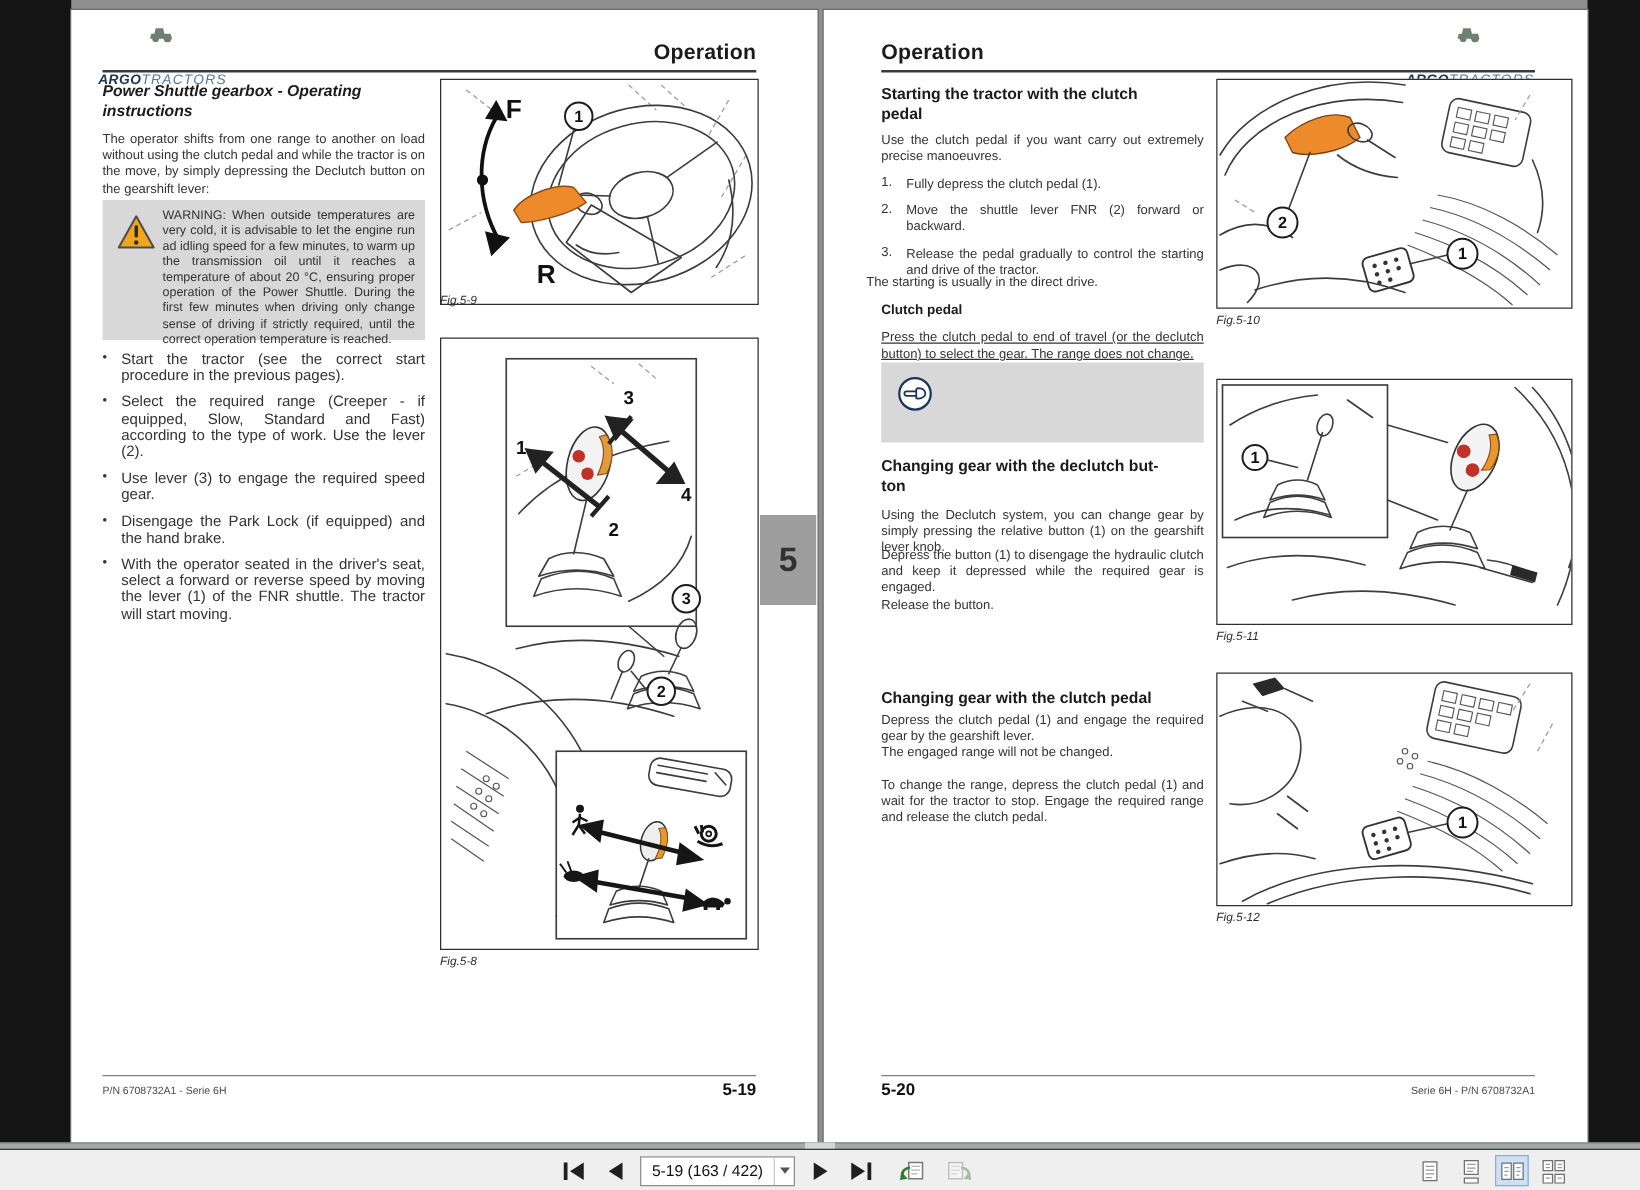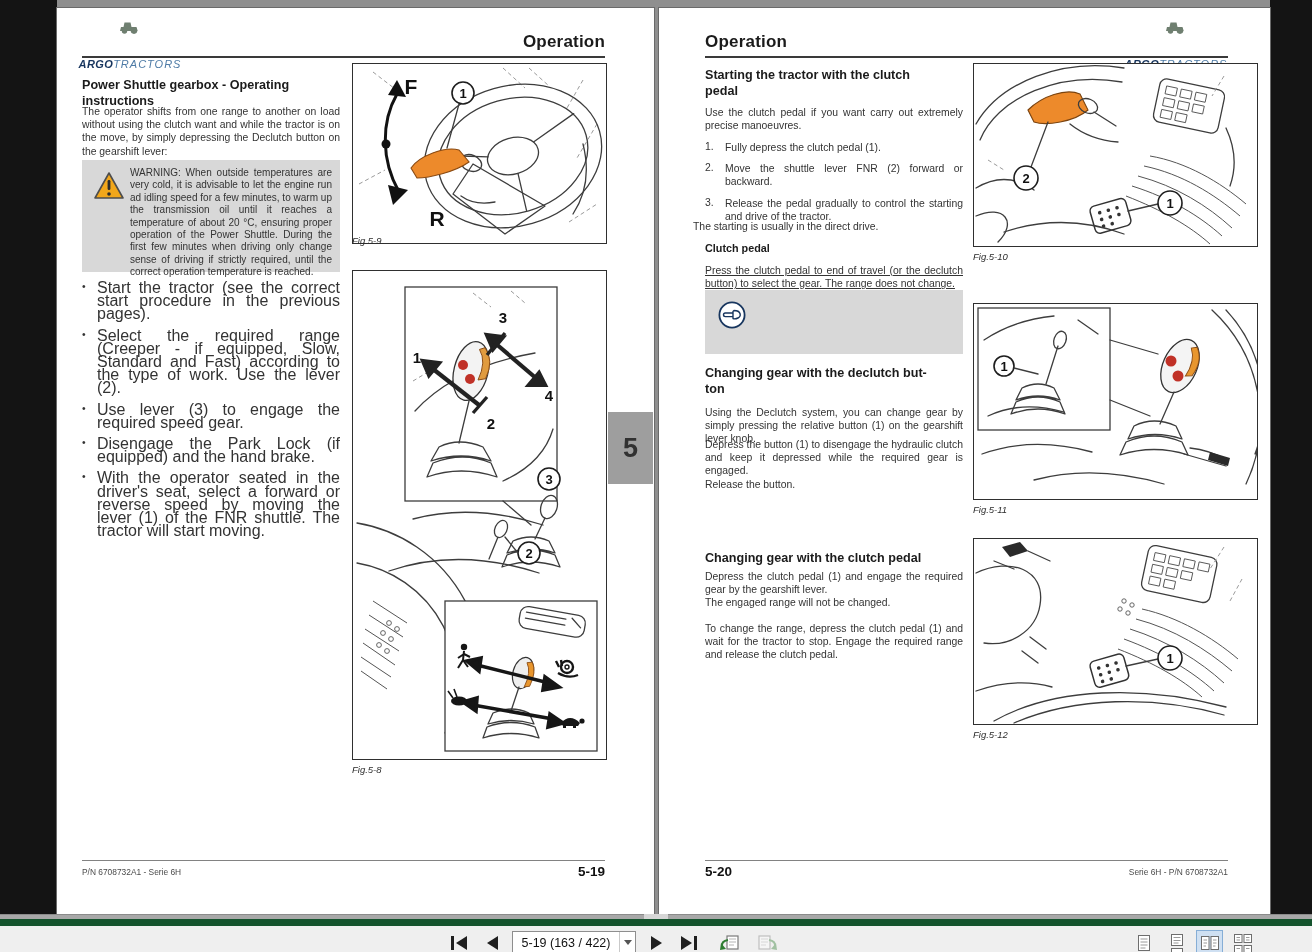--- a/index.html
+++ b/index.html
@@ -31,32 +31,32 @@
 
   
   .graybox{position:absolute;background:#d8d8d8;display:flex;padding:7px 8px 7px 6px;box-sizing:border-box;}
   .graybox .icon-col{flex:0 0 42px;display:flex;justify-content:center;padding-top:3px;}
   .graybox .txt{flex:1;font-size:10px;line-height:12.4px;color:#333;text-align:justify;white-space:pre-line;}
 
   
   .list{position:absolute;}
   .item{display:flex;gap:7px;margin-bottom:8px;}
   .item .b{flex:0 0 8px;font-size:10.4px;color:#333;}
-  .item .t{flex:1;font-size:16px;line-height:13.2px;color:#333;text-align:justify;}
+  .item .t{flex:1;font-size:12px;line-height:13.2px;color:#333;text-align:justify;}
   .step{display:flex;gap:7px;margin-bottom:8px;}
   .step .n{flex:0 0 13px;font-size:10.4px;color:#333;}
   .step .t{flex:1;font-size:10.4px;line-height:13.2px;color:#333;text-align:justify;}
 
   .chtab{position:absolute;left:551px;top:404px;width:45px;height:72px;background:#9e9e9e;
          display:flex;align-items:center;justify-content:center;font-size:27px;font-weight:bold;color:#313131;}
 
   
   .band{position:absolute;left:0;top:914px;width:1312px;height:5px;background:#a8a8a8;border-top:1px solid #8b8b8b;box-sizing:border-box;}
   .grip{position:absolute;left:644px;top:914px;width:24px;height:5px;background:#d6d6d6;}
-  .toolbar{position:absolute;left:0;top:919px;width:1312px;height:33px;background:#efefef;border-top:7px solid #14532d;box-sizing:border-box;}
+  .toolbar{position:absolute;left:0;top:919px;width:1312px;height:33px;background:#efefef;border-top:1px solid #14532d;box-sizing:border-box;}
   .tb-center{position:absolute;left:446px;top:0;height:33px;display:flex;align-items:center;gap:7px;}
   .tb-right{position:absolute;right:56px;top:0;height:33px;display:flex;align-items:center;gap:6px;}
   .tbtn{display:flex;align-items:center;justify-content:center;gap:2px;width:26px;height:24px;background:transparent;border:none;padding:0;cursor:pointer;}
   .tri-l{width:0;height:0;border-top:7px solid transparent;border-bottom:7px solid transparent;border-right:11px solid #1f1f1f;}
   .tri-r{width:0;height:0;border-top:7px solid transparent;border-bottom:7px solid transparent;border-left:11px solid #1f1f1f;}
   .vbar{width:3px;height:14px;background:#1f1f1f;}
   .combo{width:122px;height:22px;background:#fff;border:1px solid #8e8e8e;display:flex;align-items:stretch;}
   .combo-text{flex:1;display:flex;align-items:center;justify-content:center;font-size:12.5px;color:#111;}
   .combo-arrow{width:15px;display:flex;align-items:center;justify-content:center;border-left:1px solid #c9c9c9;cursor:pointer;}
   .tri-d{width:0;height:0;border-left:4px solid transparent;border-right:4px solid transparent;border-top:5px solid #555;}
@@ -88,23 +88,23 @@
         <circle cx="17" cy="12.6" r="3.3" fill="#6f7f70"></circle>
       </svg>
       <div class="mark">
         <span class="argo">ARGO</span>
           <span class="tractors">TRACTORS</span>
       </div>
     </div>
     <div class="h1" style="right:49px;top:24px;">Operation</div>
     <div class="rule" style="left:25px;width:523px;top:48px;"></div>
 
-    <div class="h2" style="left:25px;top:70px;width:262px;">Power Shuttle gearbox - Operating
+    <div class="h2" style="left:25px;top:58px;width:262px;font-style:italic;">Power Shuttle gearbox - Operating
 instructions</div>
-    <div class="p" style="left:25px;top:97px;width:258px;">The operator shifts from one range to another on load without using the clutch want and while the tractor is on the move, by simply depressing the Declutch button on the gearshift lever:</div>
+    <div class="p" style="left:25px;top:97px;width:258px;">The operator shifts from one range to another on load without using the clutch pedal and while the tractor is on the move, by simply depressing the Declutch button on the gearshift lever:</div>
 
     <div class="graybox" style="left:25px;top:152px;width:258px;height:112px;">
       <div class="icon-col">
         <svg width="34" height="32" viewBox="0 0 34 32">
           <path d="M17 3 L31 28 L3 28 Z" fill="#f2a71b" stroke="#4d4d4d" stroke-width="1.6" stroke-linejoin="round"></path>
           <rect x="15.6" y="10" width="2.8" height="10" rx="1.3" fill="#2c2c2c"></rect>
           <circle cx="17" cy="24" r="1.8" fill="#2c2c2c"></circle>
         </svg>
       </div>
       <div class="txt">WARNING: When outside temperatures are very cold, it is advisable to let the engine run ad idling speed for a few minutes, to warm up the transmission oil until it reaches a temperature of about 20 °C, ensuring proper operation of the Power Shuttle. During the first few minutes when driving only change sense of driving if strictly required, until the correct operation temperature is reached.</div>

